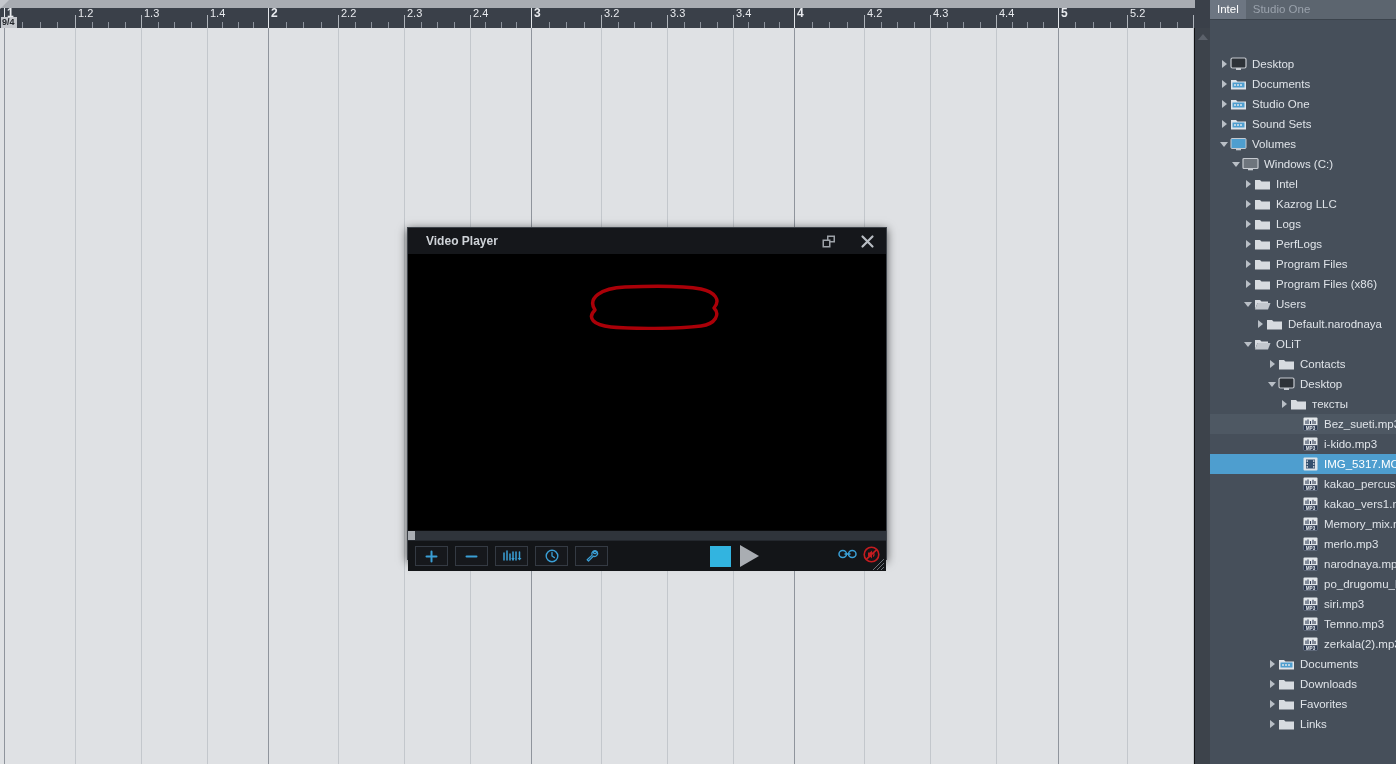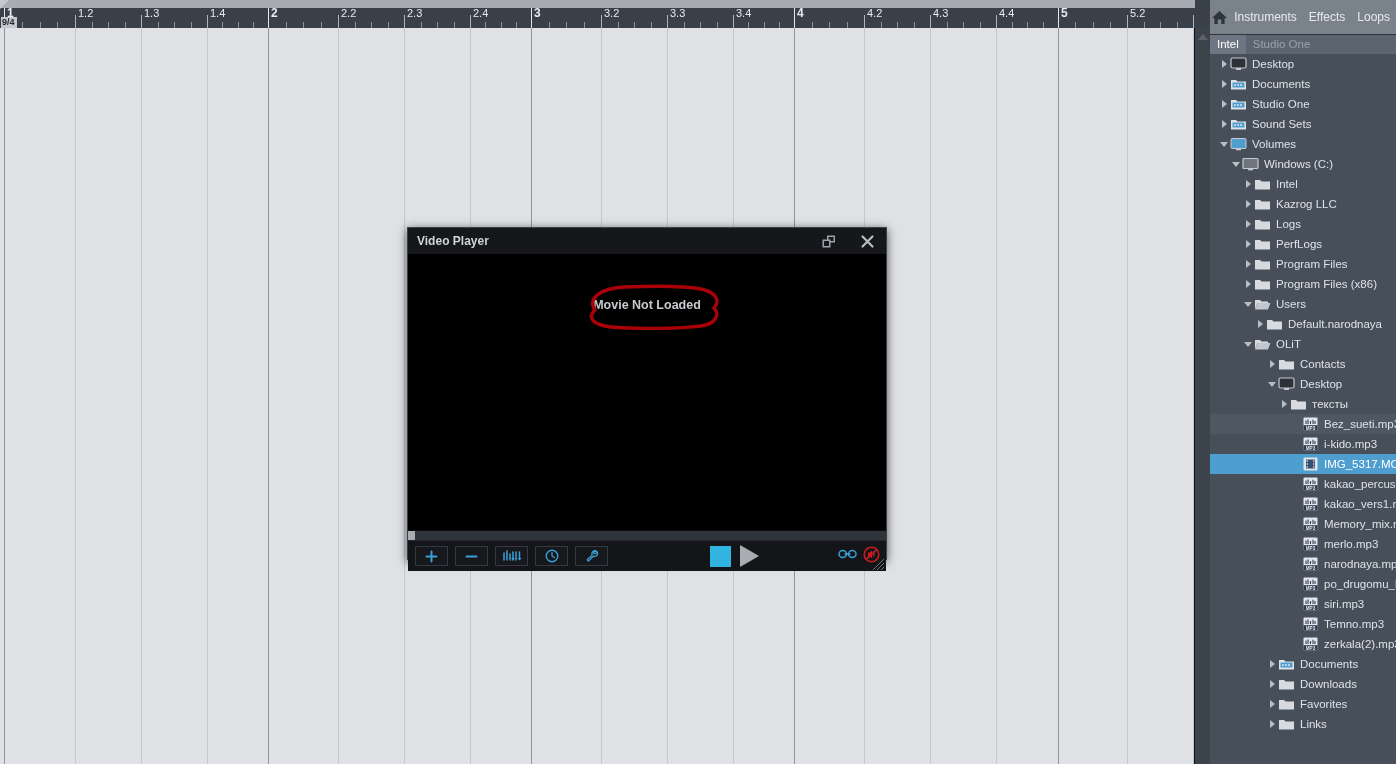--- a/index.html
+++ b/index.html
@@ -145,21 +145,21 @@
   }
   .vp-titlebar {
     position: relative;
     height: 26px;
     background: #15171b;
     border-bottom: 1px solid #000;
     display: flex;
     align-items: center;
   }
   .vp-title {
-    margin-left: 9px;
+    margin-left: 18px;
     color: #cfd3d8;
     font-size: 12px;
     font-weight: bold;
     font-family: "Liberation Sans", sans-serif;
   }
   .vp-title-btns {
     margin-left: auto;
     display: flex;
     align-items: center;
     height: 100%;
@@ -519,21 +519,20 @@
         </div>
         <div class="vp-btn-close">
           <svg width="15" height="15" viewBox="0 0 15 15">
             <path d="M2.5 2.5 L12.5 12.5 M12.5 2.5 L2.5 12.5" stroke="#b9bec4" stroke-width="2.2" stroke-linecap="round"></path>
           </svg>
         </div>
       </div>
     </div>
 
     <div class="vp-stage">
-      <div class="vp-message">Movie Not Loaded</div>
       <svg class="annot-circle" viewBox="0 0 140 46">
         <path d="M14 26 C6 14, 20 4, 44 3 C70 2, 104 2, 120 5
                  C134 8, 140 16, 133 24 C139 30, 135 40, 120 42
                  C96 45, 50 45, 30 43 C12 41, 6 34, 14 26 Z" fill="none" stroke="#aa0008" stroke-width="3.4" stroke-linejoin="round"></path>
       </svg>
     </div>
 
     <div class="vp-scrub">
       <div class="vp-scrub-handle"></div>
     </div>
@@ -610,30 +609,20 @@
             <path d="M15 8 L8 15"></path>
             <path d="M15 12 L12 15"></path>
           </g>
         </svg>
       </div>
     </div>
   </div>
 
   <div id="browser">
 
-    <div class="browser-tabs">
-      <div class="home-icon-wrap">
-        <svg width="17" height="15" viewBox="0 0 17 15">
-          <path d="M8.5 1 L16 8 H13.6 V14 H10.3 V9.6 H6.7 V14 H3.4 V8 H1 Z" fill="#2e343c"></path>
-        </svg>
-      </div>
-      <div class="browser-tab">Instruments</div>
-      <div class="browser-tab">Effects</div>
-      <div class="browser-tab">Loops</div>
-    </div>
 
     <div class="subtabs">
       <div class="subtab active">Intel</div>
       <div class="subtab inactive">Studio One</div>
     </div>
 
     <div class="tree">
       <div id="tree-rows">
           <div class="tree-row" style="padding-left:8px">
             <div class="tree-twisty">

